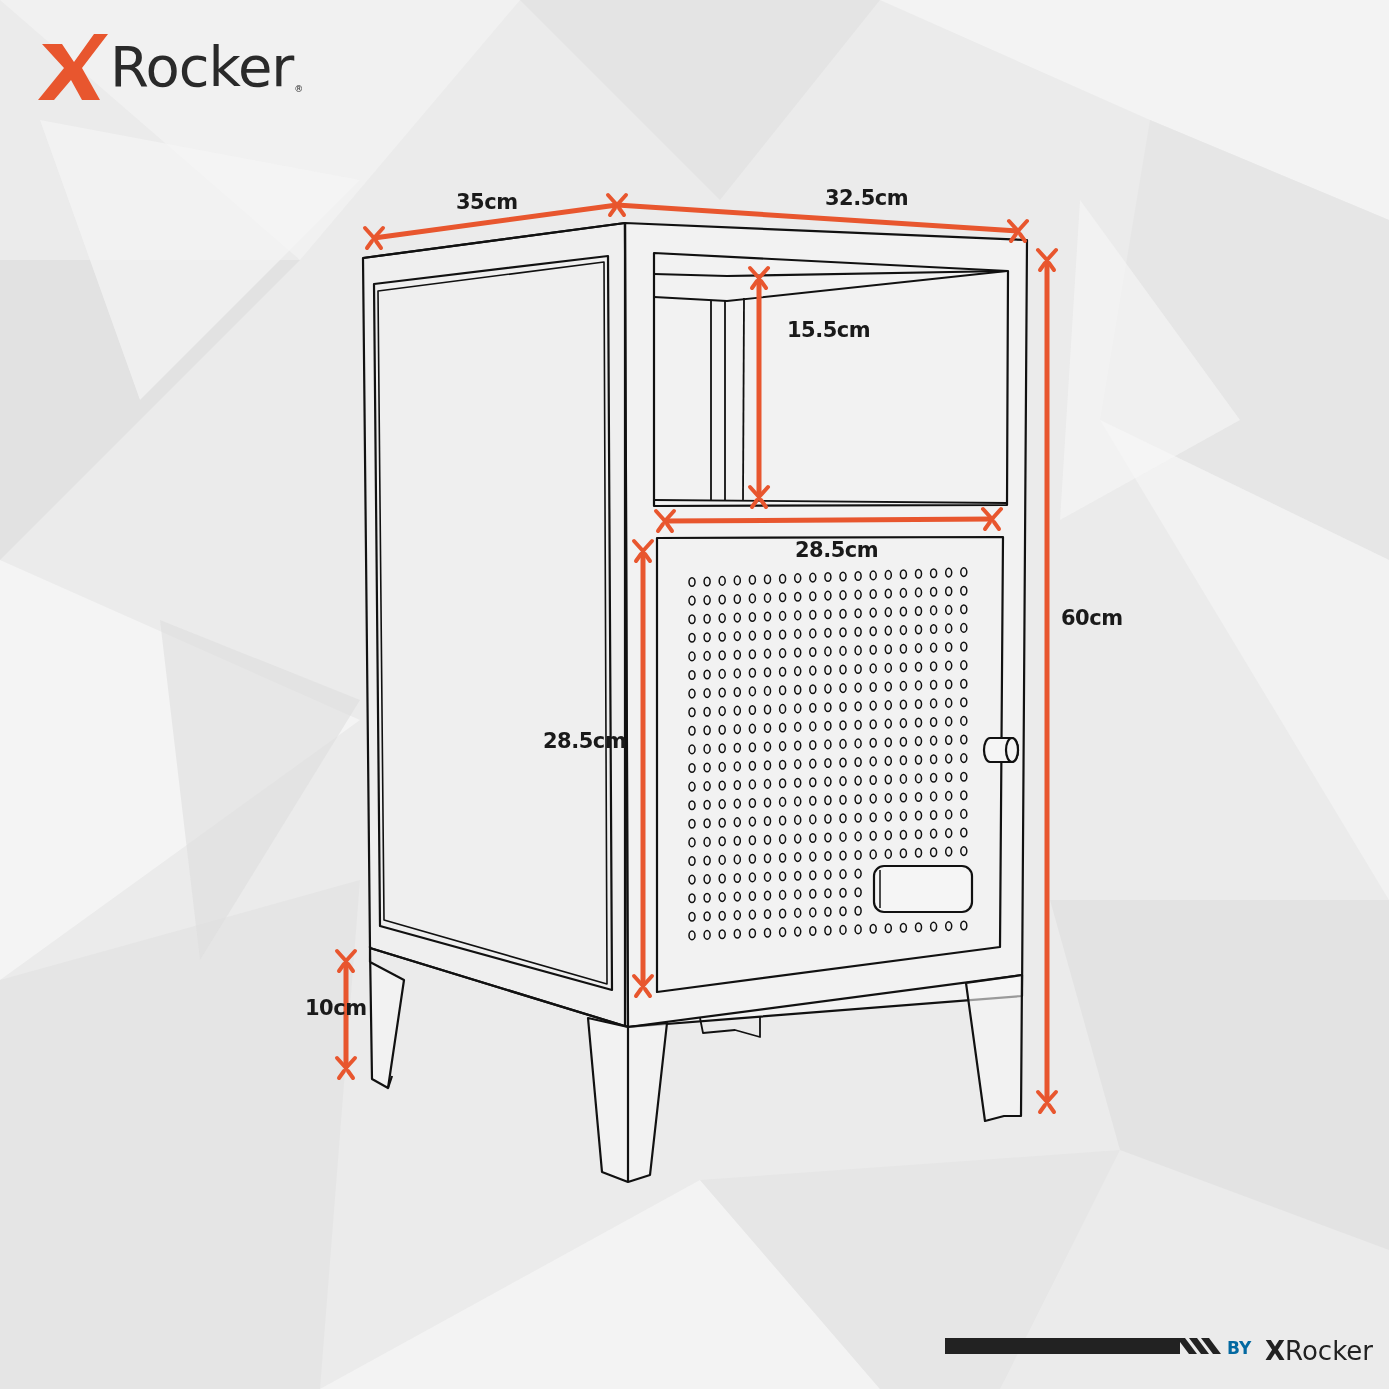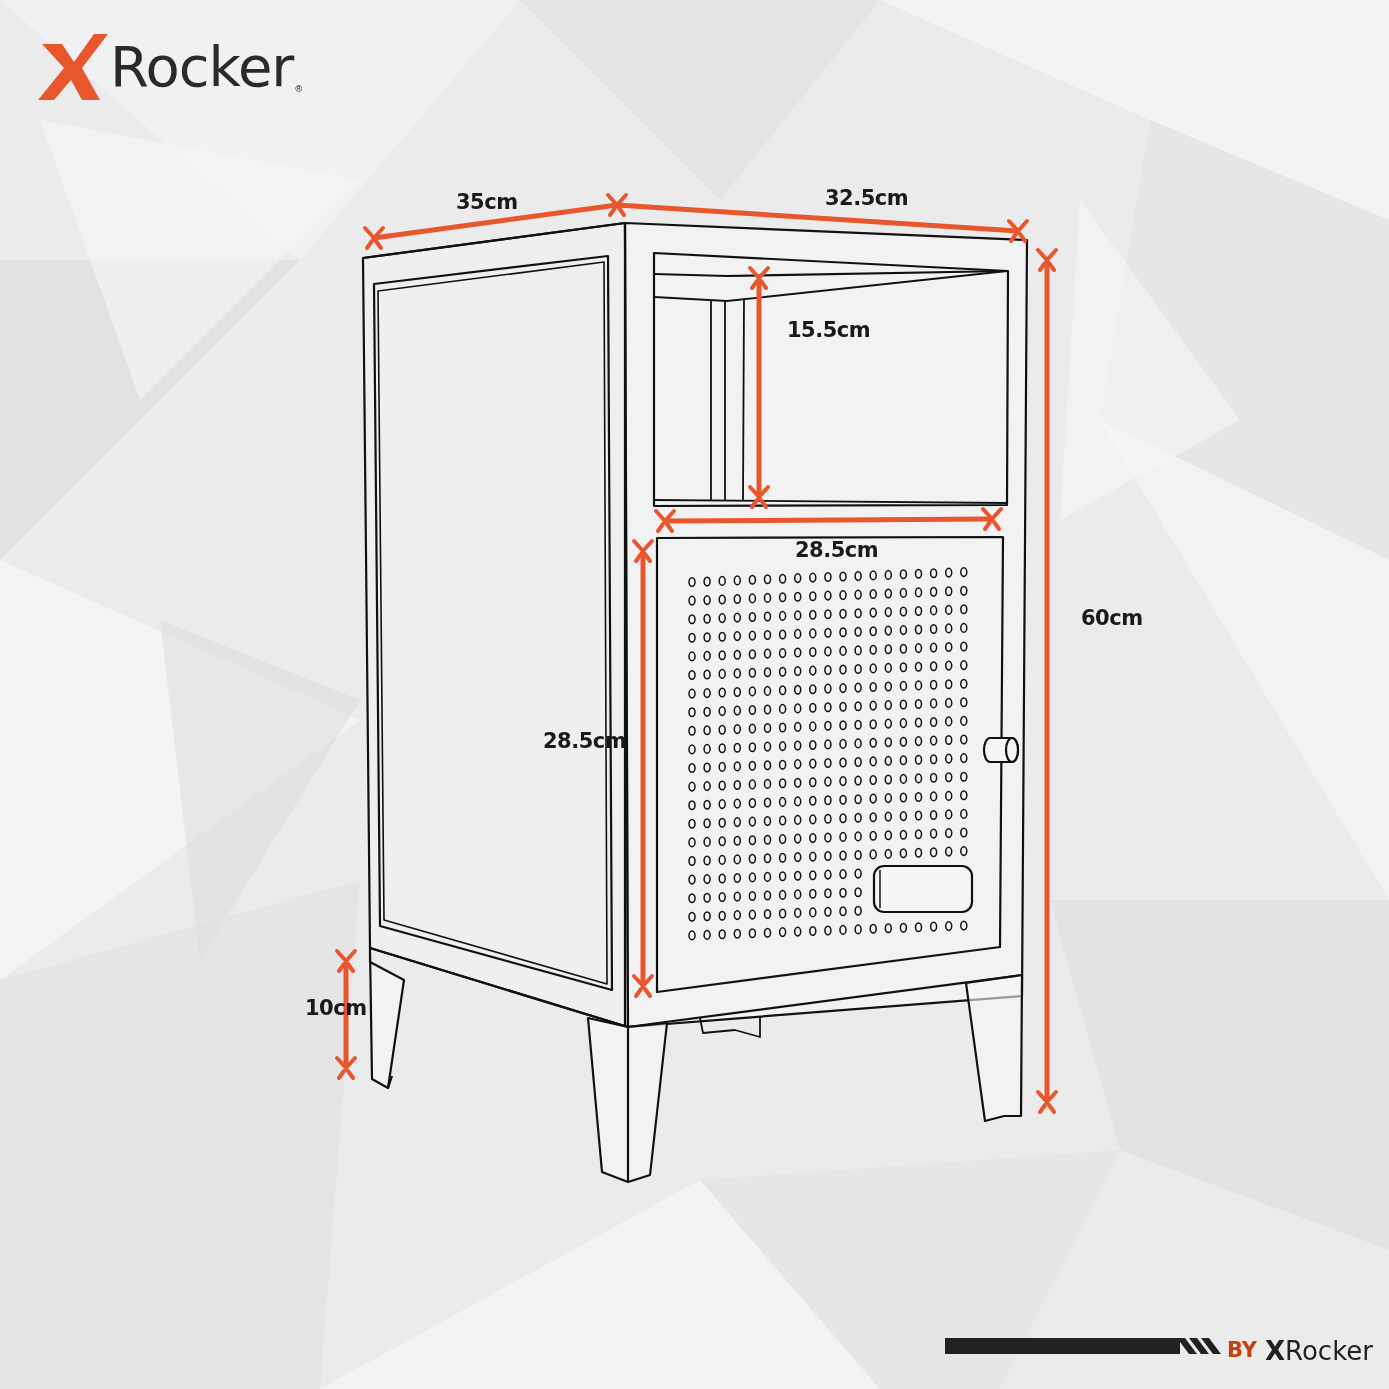--- a/index.html
+++ b/index.html
@@ -8,21 +8,21 @@
   #bg { position:absolute; left:0; top:0; width:1389px; height:1389px; }
   #drawing { position:absolute; left:0; top:0; width:1389px; height:1389px; }
   .dim-label { position:absolute; font-weight:bold; font-size:21px; color:#1a1a1a; white-space:nowrap; letter-spacing:-0.5px; }
   .brand { position:absolute; left:38px; top:34px; display:flex; align-items:center; }
   .brand-x { width:70px; height:66px; }
   .brand-word { font-family:"DejaVu Sans",sans-serif; font-size:56px; color:#2a2a2a; letter-spacing:-1px; line-height:1; margin-left:2px; }
   .brand-reg { font-size:9px; color:#2a2a2a; align-self:flex-end; margin-bottom:6px; margin-left:1px;}
   .mesh { position:absolute; left:945px; top:1268px; width:412px; height:95px; }
   .mesh-title { position:absolute; left:0; top:0; font-family:"DejaVu Sans",sans-serif; font-weight:bold; font-size:62px; color:#222; letter-spacing:1px; line-height:1; font-style:italic; transform:skewX(0deg);}
   .mesh-bar { position:absolute; left:0; top:70px; width:235px; height:16px; background:#222; }
-  .mesh-by { position:absolute; left:282px; top:70px; font-weight:bold; font-size:21px; color:#c2410c; }
+  .mesh-by { position:absolute; left:282px; top:70px; font-weight:bold; font-size:17px; color:#0369a1; }
   .mesh-xr { position:absolute; left:320px; top:68px; font-size:26px; color:#222; }
 </style>
 </head>
 <body>
 
 <svg id="bg" viewBox="0 0 1389 1389">
   <rect width="1389" height="1389" fill="#ebebeb"></rect>
   <polygon points="0,0 520,0 300,260" fill="#f1f1f1"></polygon>
   <polygon points="520,0 880,0 720,200" fill="#e4e4e4"></polygon>
   <polygon points="880,0 1389,0 1389,220 1150,120" fill="#f3f3f3"></polygon>
@@ -521,21 +521,21 @@
   </svg>
   <span class="brand-word">Rocker</span>
   <span class="brand-reg">®</span>
 </div>
 
 <div class="dim-label" style="left:456px; top:190px;">35cm</div>
 <div class="dim-label" style="left:797px; top:186px;margin-left:28px;">32.5cm</div>
 <div class="dim-label" style="left:768px; top:318px;margin-left:19px;">15.5cm</div>
 <div class="dim-label" style="left:795px; top:538px;">28.5cm</div>
 <div class="dim-label" style="left:543px; top:729px;">28.5cm</div>
-<div class="dim-label" style="left:1061px; top:606px;margin-left:20px;">60cm</div>
+<div class="dim-label" style="left:1061px; top:606px;">60cm</div>
 <div class="dim-label" style="left:276px; top:996px;margin-left:29px;">10cm</div>
 
 <div class="mesh">
   <div class="mesh-bar"></div>
   <svg style="position:absolute;left:232px;top:68px;" width="48" height="20">
     <polygon points="0,2 8,2 20,18 12,18" fill="#222"></polygon>
     <polygon points="12,2 20,2 32,18 24,18" fill="#222"></polygon>
     <polygon points="24,2 32,2 44,18 36,18" fill="#222"></polygon>
   </svg>
   <span class="mesh-by">BY</span>

